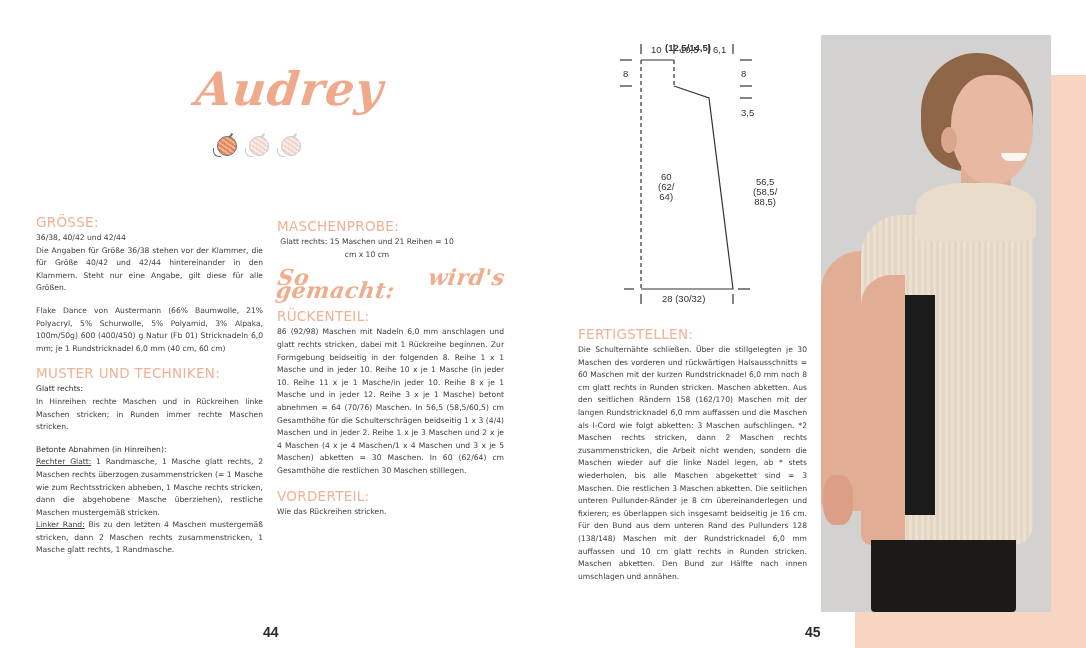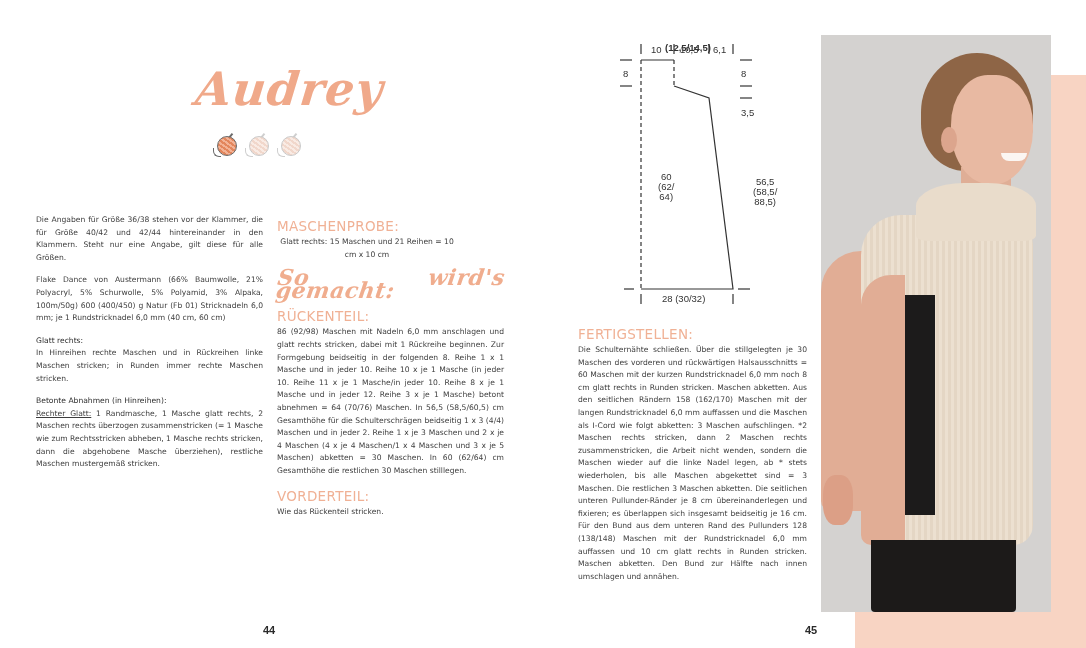--- a/index.html
+++ b/index.html
@@ -32,21 +32,21 @@
   .h { font-size: 13.5px; line-height: 16px; color: #f0b195; font-weight: normal; letter-spacing: 0.3px; margin-bottom: 2px; }
   .sub { font-weight: normal; color: #2e2e2e; }
   .u { text-decoration: underline; }
   .gap { height: 10px; }
 
   .script {
     font-family: "DejaVu Serif", serif; font-style: italic; font-weight: bold;
     font-size: 22px; color: #f0ad8e; margin: 10px 0 12px 0; transform: skewX(-8deg); letter-spacing: 0.5px;
   }
 
-  .pagenum { position: absolute; top: 624px; font-weight: bold; font-size: 11px; color: #2a2a2a; font-family: "Liberation Sans", sans-serif; }
+  .pagenum { position: absolute; top: 624px; font-weight: bold; font-size: 14px; color: #2a2a2a; font-family: "Liberation Sans", sans-serif; }
   .pn-left { left: 263px; }
   .pn-right { left: 805px; }
 
   .schematic { position: absolute; left: 610px; top: 28px; width: 180px; height: 290px; }
   .dim { font-family: "Liberation Sans", sans-serif; font-size: 9.5px; line-height: 10px; color: #333; position: absolute; }
 
   .peach { position: absolute; left: 855px; top: 75px; width: 231px; height: 573px; background: #f8d4c3; }
   .photo { position: absolute; left: 821px; top: 35px; width: 230px; height: 577px; background: #d4d2d0; overflow: hidden; }
   .photo .hair { position: absolute; left: 100px; top: 18px; width: 112px; height: 118px; border-radius: 50% 50% 40% 40%; background: #8e6546; }
   .photo .face { position: absolute; left: 130px; top: 40px; width: 82px; height: 110px; border-radius: 45% 45% 50% 50%; background: #e8b9a2; }
@@ -80,45 +80,49 @@
         <span class="tail"></span>
       </div>
     <div class="yarn off">
         <span class="needle"></span>
         <span class="ball"></span>
         <span class="tail"></span>
       </div>
   </div>
 
   <div class="col col1">
+    <div class="h">GRÖSSE:</div>
+    <div>36/38, 40/42 und 42/44</div>
     <div>Die Angaben für Größe 36/38 stehen vor der Klammer, die für Größe 40/42 und 42/44 hintereinander in den Klammern. Steht nur eine Angabe, gilt diese für alle Größen.</div>
     <div class="gap"></div>
 
     <div>Flake Dance von Austermann (66% Baumwolle, 21% Polyacryl, 5% Schurwolle, 5% Polyamid, 3% Alpaka, 100m/50g) 600 (400/450) g Natur (Fb 01) Stricknadeln 6,0 mm; je 1 Rundstricknadel 6,0 mm (40 cm, 60 cm)</div>
     <div class="gap"></div>
 
+    <div class="h">MUSTER UND TECHNIKEN:</div>
     <div class="sub">Glatt rechts:</div>
     <div>In Hinreihen rechte Maschen und in Rückreihen linke Maschen stricken; in Runden immer rechte Maschen stricken.</div>
     <div class="gap"></div>
     <div class="sub">Betonte Abnahmen (in Hinreihen):</div>
     <div><span class="u">Rechter Glatt:</span><span> 1 Randmasche, 1 Masche glatt rechts, 2 Maschen rechts überzogen zusammenstricken (= 1 Masche wie zum Rechtsstricken abheben, 1 Masche rechts stricken, dann die abgehobene Masche überziehen), restliche Maschen mustergemäß stricken.</span></div>
+    <div><span class="u">Linker Rand:</span><span> Bis zu den letzten 4 Maschen mustergemäß stricken, dann 2 Maschen rechts zusammenstricken, 1 Masche glatt rechts, 1 Randmasche.</span></div>
   </div>
 
   <div class="col col2">
     <div class="h">MASCHENPROBE:</div>
     <div style="width:180px;text-align:center;">Glatt rechts: 15 Maschen und 21 Reihen = 10 cm x 10 cm</div>
 
     <div class="script">So wird's gemacht:</div>
 
     <div class="h">RÜCKENTEIL:</div>
     <div>86 (92/98) Maschen mit Nadeln 6,0 mm anschlagen und glatt rechts stricken, dabei mit 1 Rückreihe beginnen. Zur Formgebung beidseitig in der folgenden 8. Reihe 1 x 1 Masche und in jeder 10. Reihe 10 x je 1 Masche (in jeder 10. Reihe 11 x je 1 Masche/in jeder 10. Reihe 8 x je 1 Masche und in jeder 12. Reihe 3 x je 1 Masche) betont abnehmen = 64 (70/76) Maschen. In 56,5 (58,5/60,5) cm Gesamthöhe für die Schulterschrägen beidseitig 1 x 3 (4/4) Maschen und in jeder 2. Reihe 1 x je 3 Maschen und 2 x je 4 Maschen (4 x je 4 Maschen/1 x 4 Maschen und 3 x je 5 Maschen) abketten = 30 Maschen. In 60 (62/64) cm Gesamthöhe die restlichen 30 Maschen stilllegen.</div>
     <div class="gap"></div>
 
     <div class="h">VORDERTEIL:</div>
-    <div>Wie das Rückenteil stricken.</div>
+    <div>Wie das Rückreihen stricken.</div>
   </div>
 
   <div class="pagenum pn-left">44</div>
 </div>
 
 <div class="peach"></div>
 
 <div class="schematic">
   <svg width="180" height="290" viewBox="0 0 180 290">
     <g stroke="#333" fill="none" stroke-width="1.2">

